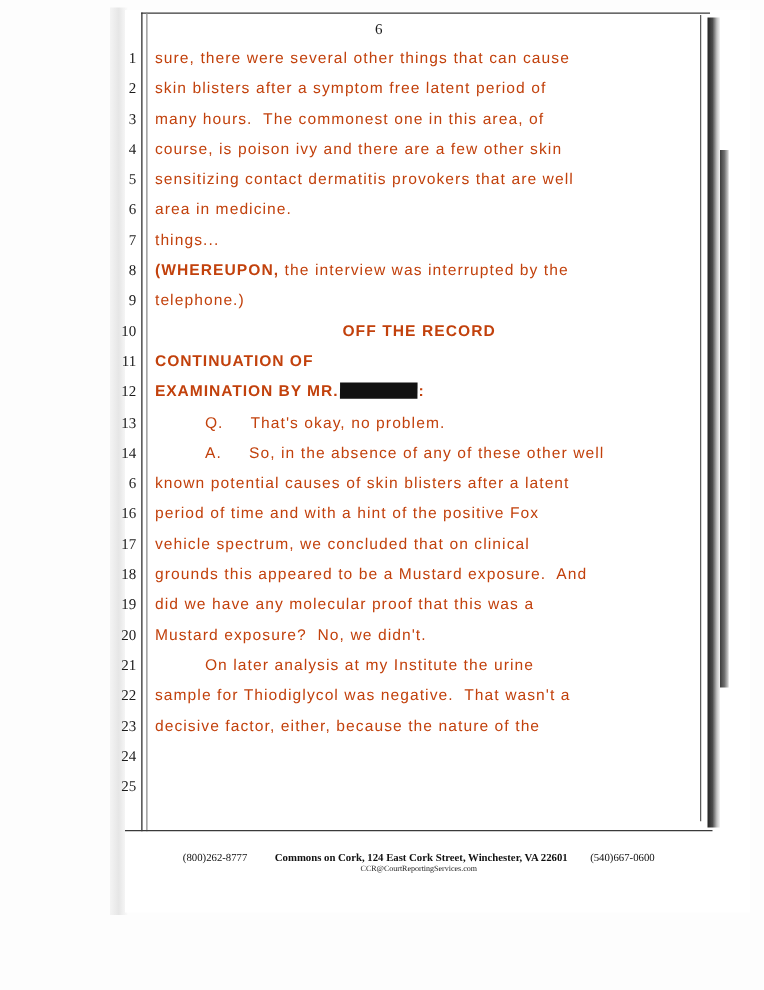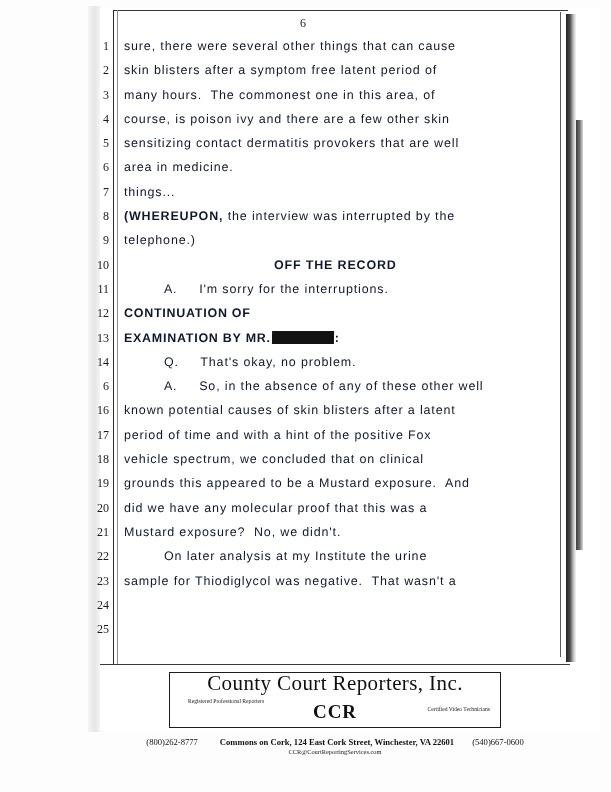--- a/index.html
+++ b/index.html
@@ -99,21 +99,21 @@
   .body{
     position:absolute;
     left:124px;top:34px;
     width:440px;
   }
   .tline{
     height:24.3px;
     line-height:24.3px;
     font-size:12.4px;
     letter-spacing:.9px;
-    color:#0f172a;
+    color:#c2410c;
     white-space:pre;
     font-family:"Liberation Sans", sans-serif;
     transform:skewX(-0.6deg);
   }
   .tline.bold{font-weight:bold;letter-spacing:.8px;}
   .indent1{padding-left:40px;}
   .center{padding-left:150px;font-weight:bold;}
   .redaction{
     display:inline-block;
     width:62px;height:13px;
@@ -227,39 +227,33 @@
     <div class="tline">sure, there were several other things that can cause</div>
     <div class="tline">skin blisters after a symptom free latent period of</div>
     <div class="tline">many hours.  The commonest one in this area, of</div>
     <div class="tline">course, is poison ivy and there are a few other skin</div>
     <div class="tline">sensitizing contact dermatitis provokers that are well</div>
     <div class="tline">area in medicine.</div>
     <div class="tline">things...</div>
     <div class="tline"><span class="bold" style="font-weight:bold">(WHEREUPON,</span><span> the interview was interrupted by the</span></div>
     <div class="tline">telephone.)</div>
     <div class="tline center">OFF THE RECORD</div>
-    <div class="tline indent1">A.     I'm sorry for the interruptions.</div>
     <div class="tline bold">CONTINUATION OF</div>
     <div class="tline bold"><span>EXAMINATION BY MR.</span><span class="redaction"></span><span>:</span></div>
     <div class="tline indent1">Q.     That's okay, no problem.</div>
     <div class="tline indent1">A.     So, in the absence of any of these other well</div>
     <div class="tline">known potential causes of skin blisters after a latent</div>
     <div class="tline">period of time and with a hint of the positive Fox</div>
     <div class="tline">vehicle spectrum, we concluded that on clinical</div>
     <div class="tline">grounds this appeared to be a Mustard exposure.  And</div>
     <div class="tline">did we have any molecular proof that this was a</div>
     <div class="tline">Mustard exposure?  No, we didn't.</div>
     <div class="tline indent1">On later analysis at my Institute the urine</div>
     <div class="tline">sample for Thiodiglycol was negative.  That wasn't a</div>
+    <div class="tline">decisive factor, either, because the nature of the</div>
   </div>
 
   <div class="footer">
-    <div class="footer-box">
-      <div class="ccr-title">County Court Reporters, Inc.</div>
-      <div class="ccr-sub-left">Registered Professional Reporters</div>
-      <div class="ccr-mono">CCR</div>
-      <div class="ccr-sub-right">Certified Video Technicians</div>
-    </div>
     <div class="footer-line"><span class="phone-left">(800)262-8777</span><b>Commons on Cork, 124 East Cork Street, Winchester, VA  22601</b><span class="phone-right">(540)667-0600</span></div>
     <div class="footer-email">CCR@CourtReportingServices.com</div>
   </div>
 
 </div>
 
 </body></html>

